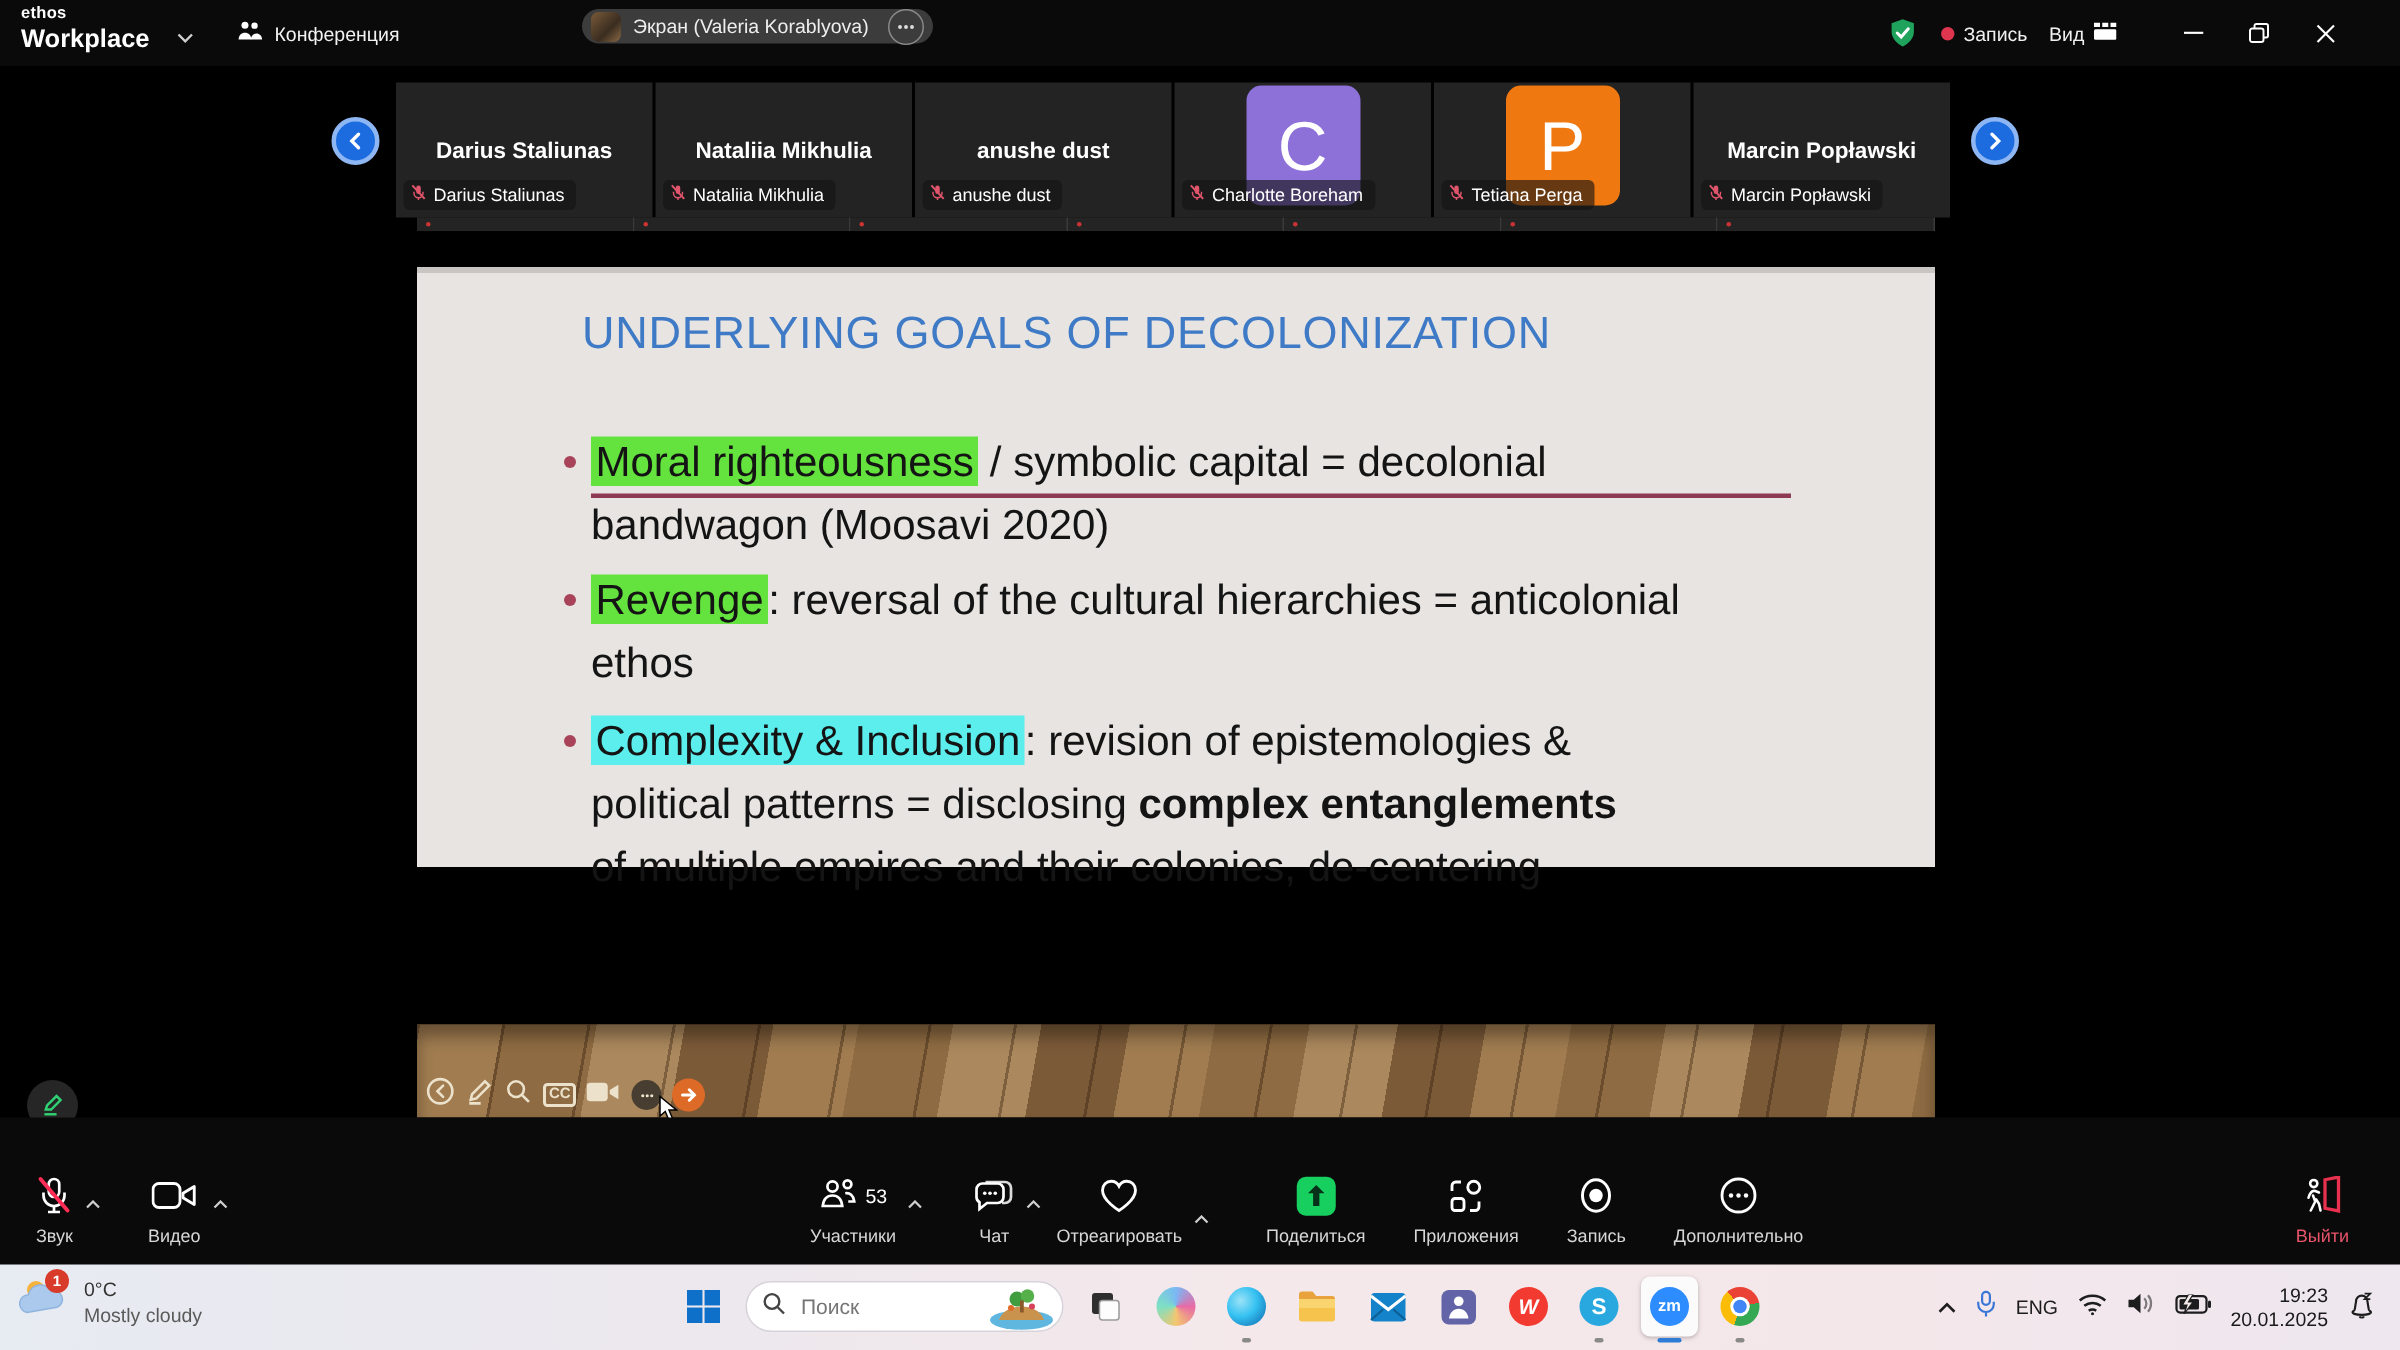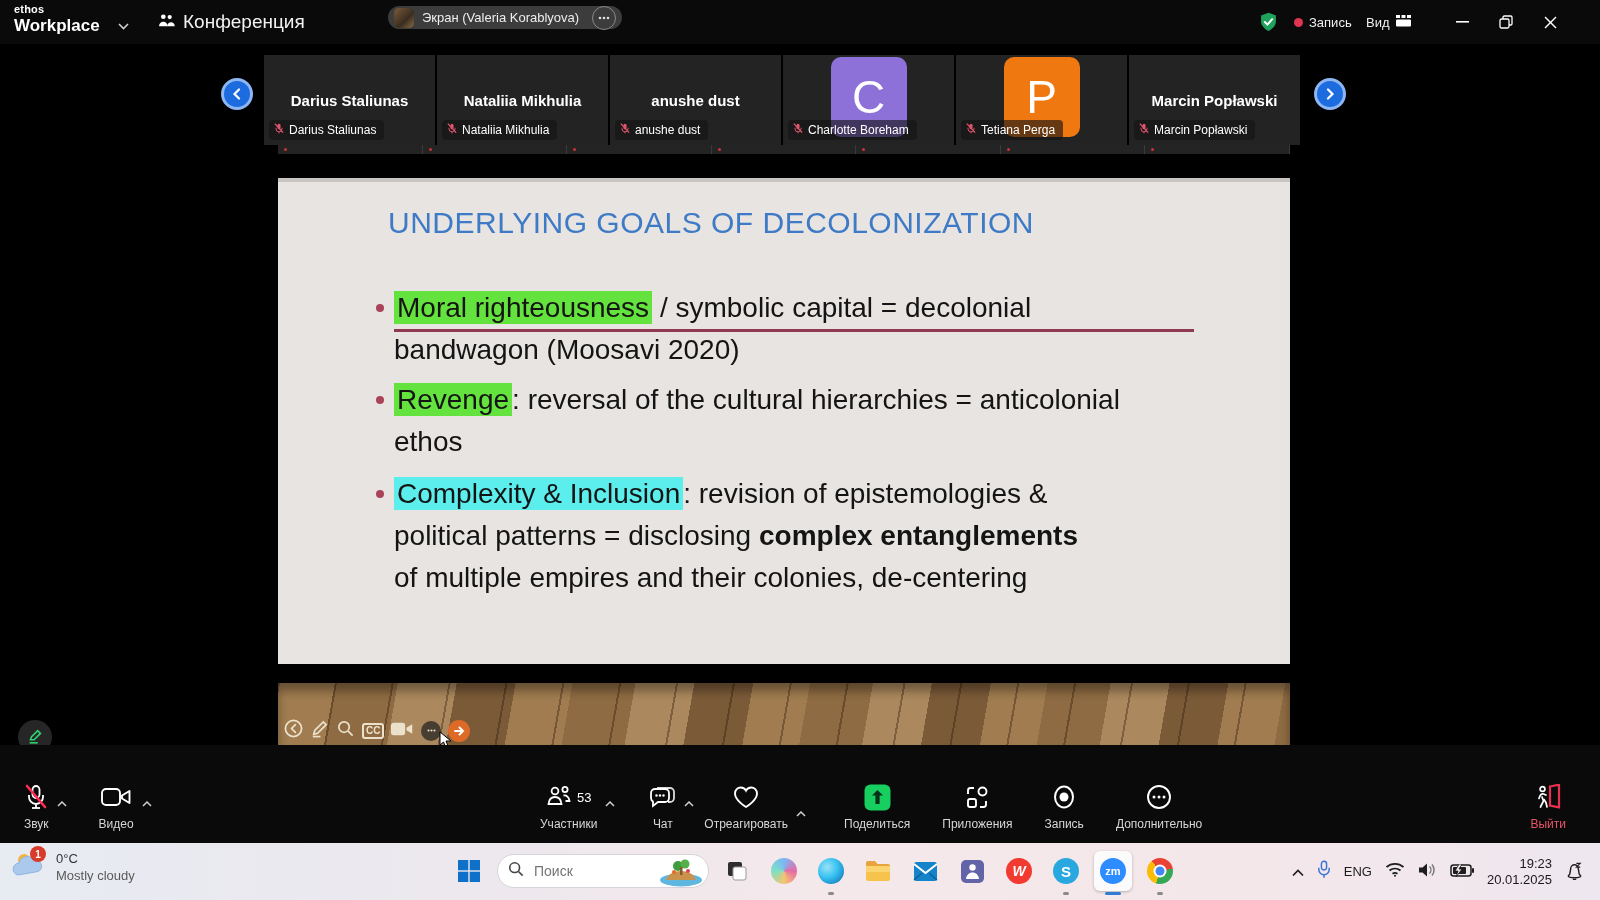--- a/index.html
+++ b/index.html
@@ -5,21 +5,21 @@
   html,body{margin:0;padding:0;background:#000;}
   .stage{position:relative;width:1600px;height:900px;background:#000;overflow:hidden;
          font-family:"Liberation Sans",sans-serif;-webkit-font-smoothing:antialiased;}
 
   
   .tbar{position:absolute;left:0;top:0;width:1600px;height:44px;background:#0a0a0a;color:#fff;}
   .brand{position:absolute;left:14px;top:4px;line-height:1;}
   .brand .b1{font-size:11px;font-weight:bold;letter-spacing:.2px;}
   .brand .b2{font-size:17px;font-weight:bold;margin-top:2px;}
   .brand-chev{position:absolute;left:118px;top:16px;}
-  .ttab{position:absolute;top:0;height:44px;display:flex;align-items:center;gap:8px;font-size:19px;color:#f2f2f2;}
+  .ttab{position:absolute;top:0;height:44px;display:flex;align-items:center;gap:8px;font-size:13px;color:#f2f2f2;}
   .meet-tab{left:158px;}
   .pill{position:absolute;left:388px;top:6px;width:234px;height:23px;background:#3c3c3c;border-radius:16px;
         display:flex;align-items:center;gap:8px;padding:0 6px;box-sizing:border-box;font-size:13px;color:#eee;}
   .thumb{width:20px;height:20px;border-radius:5px;background:linear-gradient(135deg,#7a5a3a,#3a2d20 60%,#8a6a45);flex:0 0 auto;}
   .pill-ellipsis{margin-left:auto;width:22px;height:22px;border-radius:50%;border:1px solid #8a8a8a;
                  display:flex;align-items:center;justify-content:center;flex:0 0 auto;}
   .tr-item{position:absolute;top:0;height:44px;display:flex;align-items:center;gap:6px;font-size:13px;color:#f0f0f0;}
   .recdot{width:9px;height:9px;border-radius:50%;background:#e0354f;}
   .winbtn{position:absolute;top:0;width:44px;height:44px;display:flex;align-items:center;justify-content:center;color:#fff;}
 
@@ -34,21 +34,21 @@
           background:rgba(20,20,20,.62);border-radius:4px;padding:2px 8px 2px 4px;font-size:12px;color:#fff;white-space:nowrap;}
   .navbtn{position:absolute;width:26px;height:26px;border-radius:50%;background:#1c6ce0;border:3px solid #8db6f2;
           display:flex;align-items:center;justify-content:center;box-sizing:content-box;}
 
   
   .screen{position:absolute;left:278px;top:145px;width:1012px;height:600px;}
   .tabstrip{position:absolute;left:0;top:0;width:1012px;height:9px;background:#1e1e1e;display:flex;}
   .tabseg{flex:1;border-right:1px solid #3a3a3a;position:relative;background:#242424;}
   .tabseg::after{content:"";position:absolute;left:6px;top:3px;width:3px;height:3px;border-radius:50%;background:#c33;}
   .blackgap{position:absolute;left:0;top:9px;width:1012px;height:24px;background:#000;}
-  .slide{position:absolute;left:0;top:33px;width:1012px;height:486px;background:#e7e4e1;border-top:4px solid #c9c5c2;box-sizing:border-box;}
+  .slide{position:absolute;left:0;top:33px;width:1012px;height:400px;background:#e7e4e1;border-top:4px solid #c9c5c2;box-sizing:border-box;}
   .slide-title{position:absolute;left:110px;top:24px;font-size:30px;letter-spacing:.5px;color:#3e7ac6;}
   .bullet{position:absolute;left:98px;font-size:28px;line-height:42px;color:#141414;}
   .bullet .txt{margin-left:18px;}
   .dot{position:absolute;left:0;top:17px;width:8px;height:8px;border-radius:50%;background:#a8435a;}
   .hl-g{background:#64e23e;padding:1px 3px;}
   .hl-c{background:#5ceded;padding:1px 3px;}
   .redline{position:absolute;left:116px;top:147px;width:800px;height:3px;background:#8f3a55;}
   .floor{position:absolute;left:0;top:538px;width:1012px;height:62px;
      background:
        repeating-linear-gradient(100deg, rgba(40,20,5,.35) 0 2px, rgba(0,0,0,0) 2px 56px),

